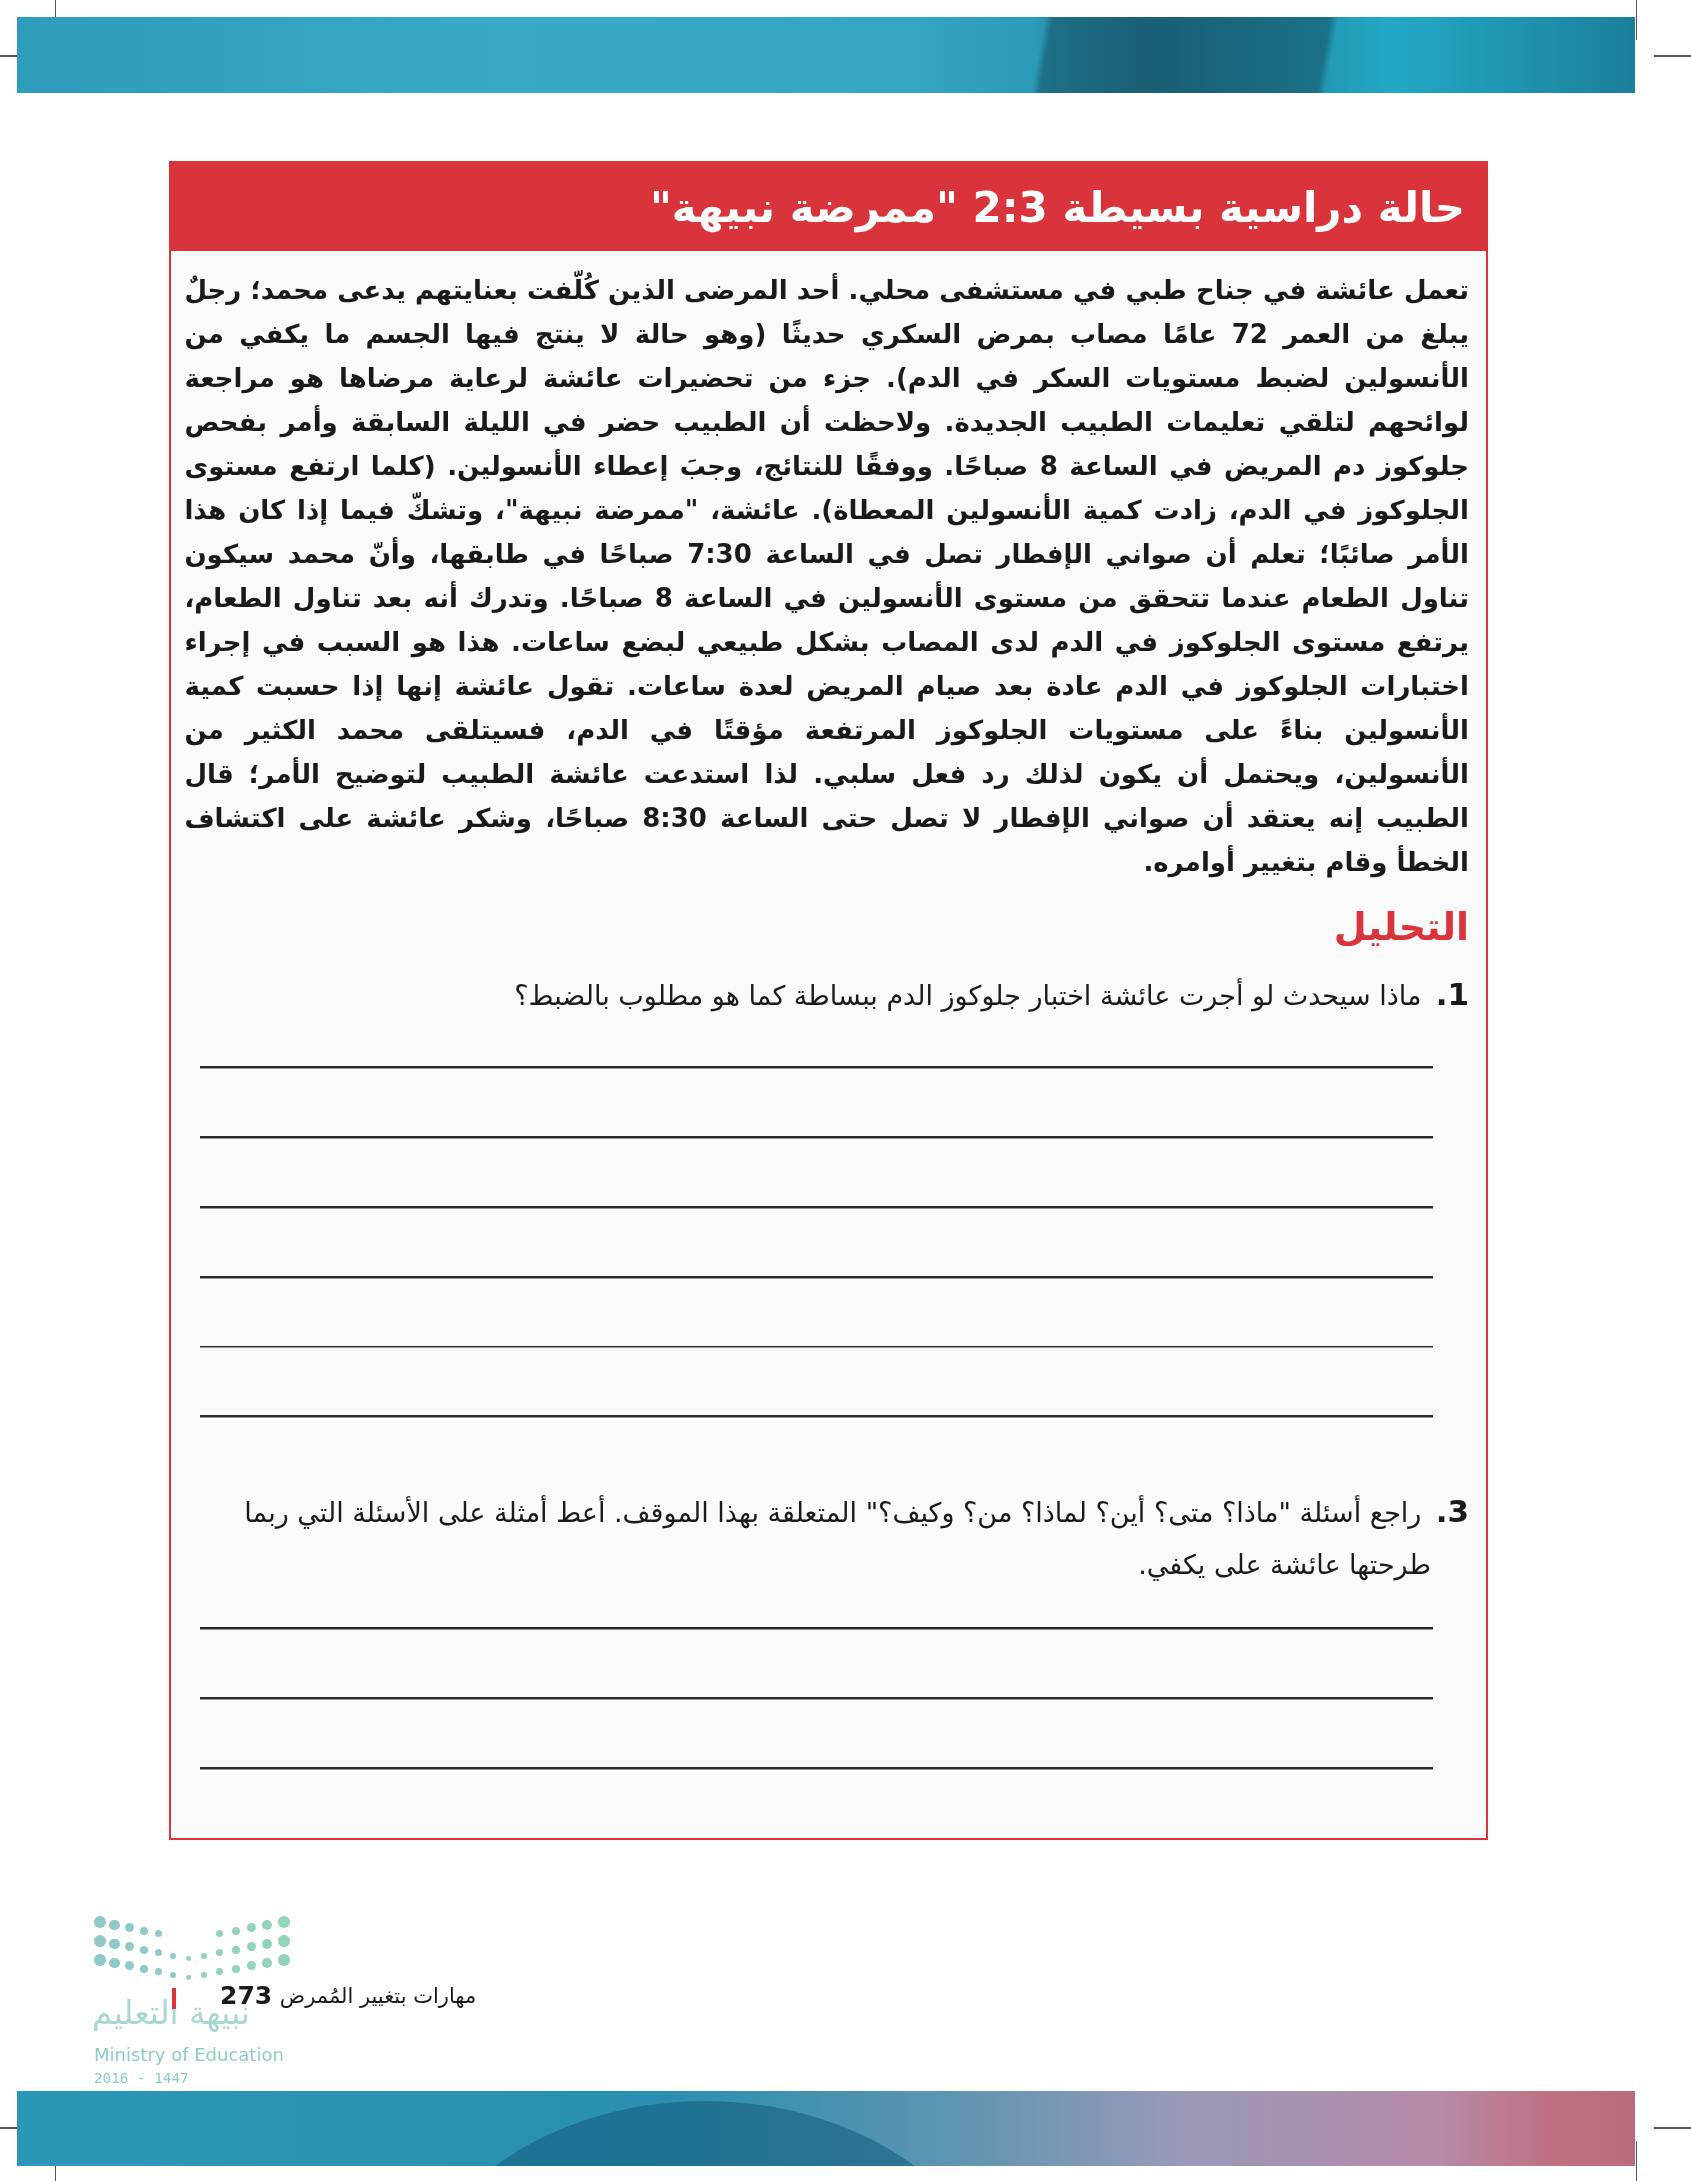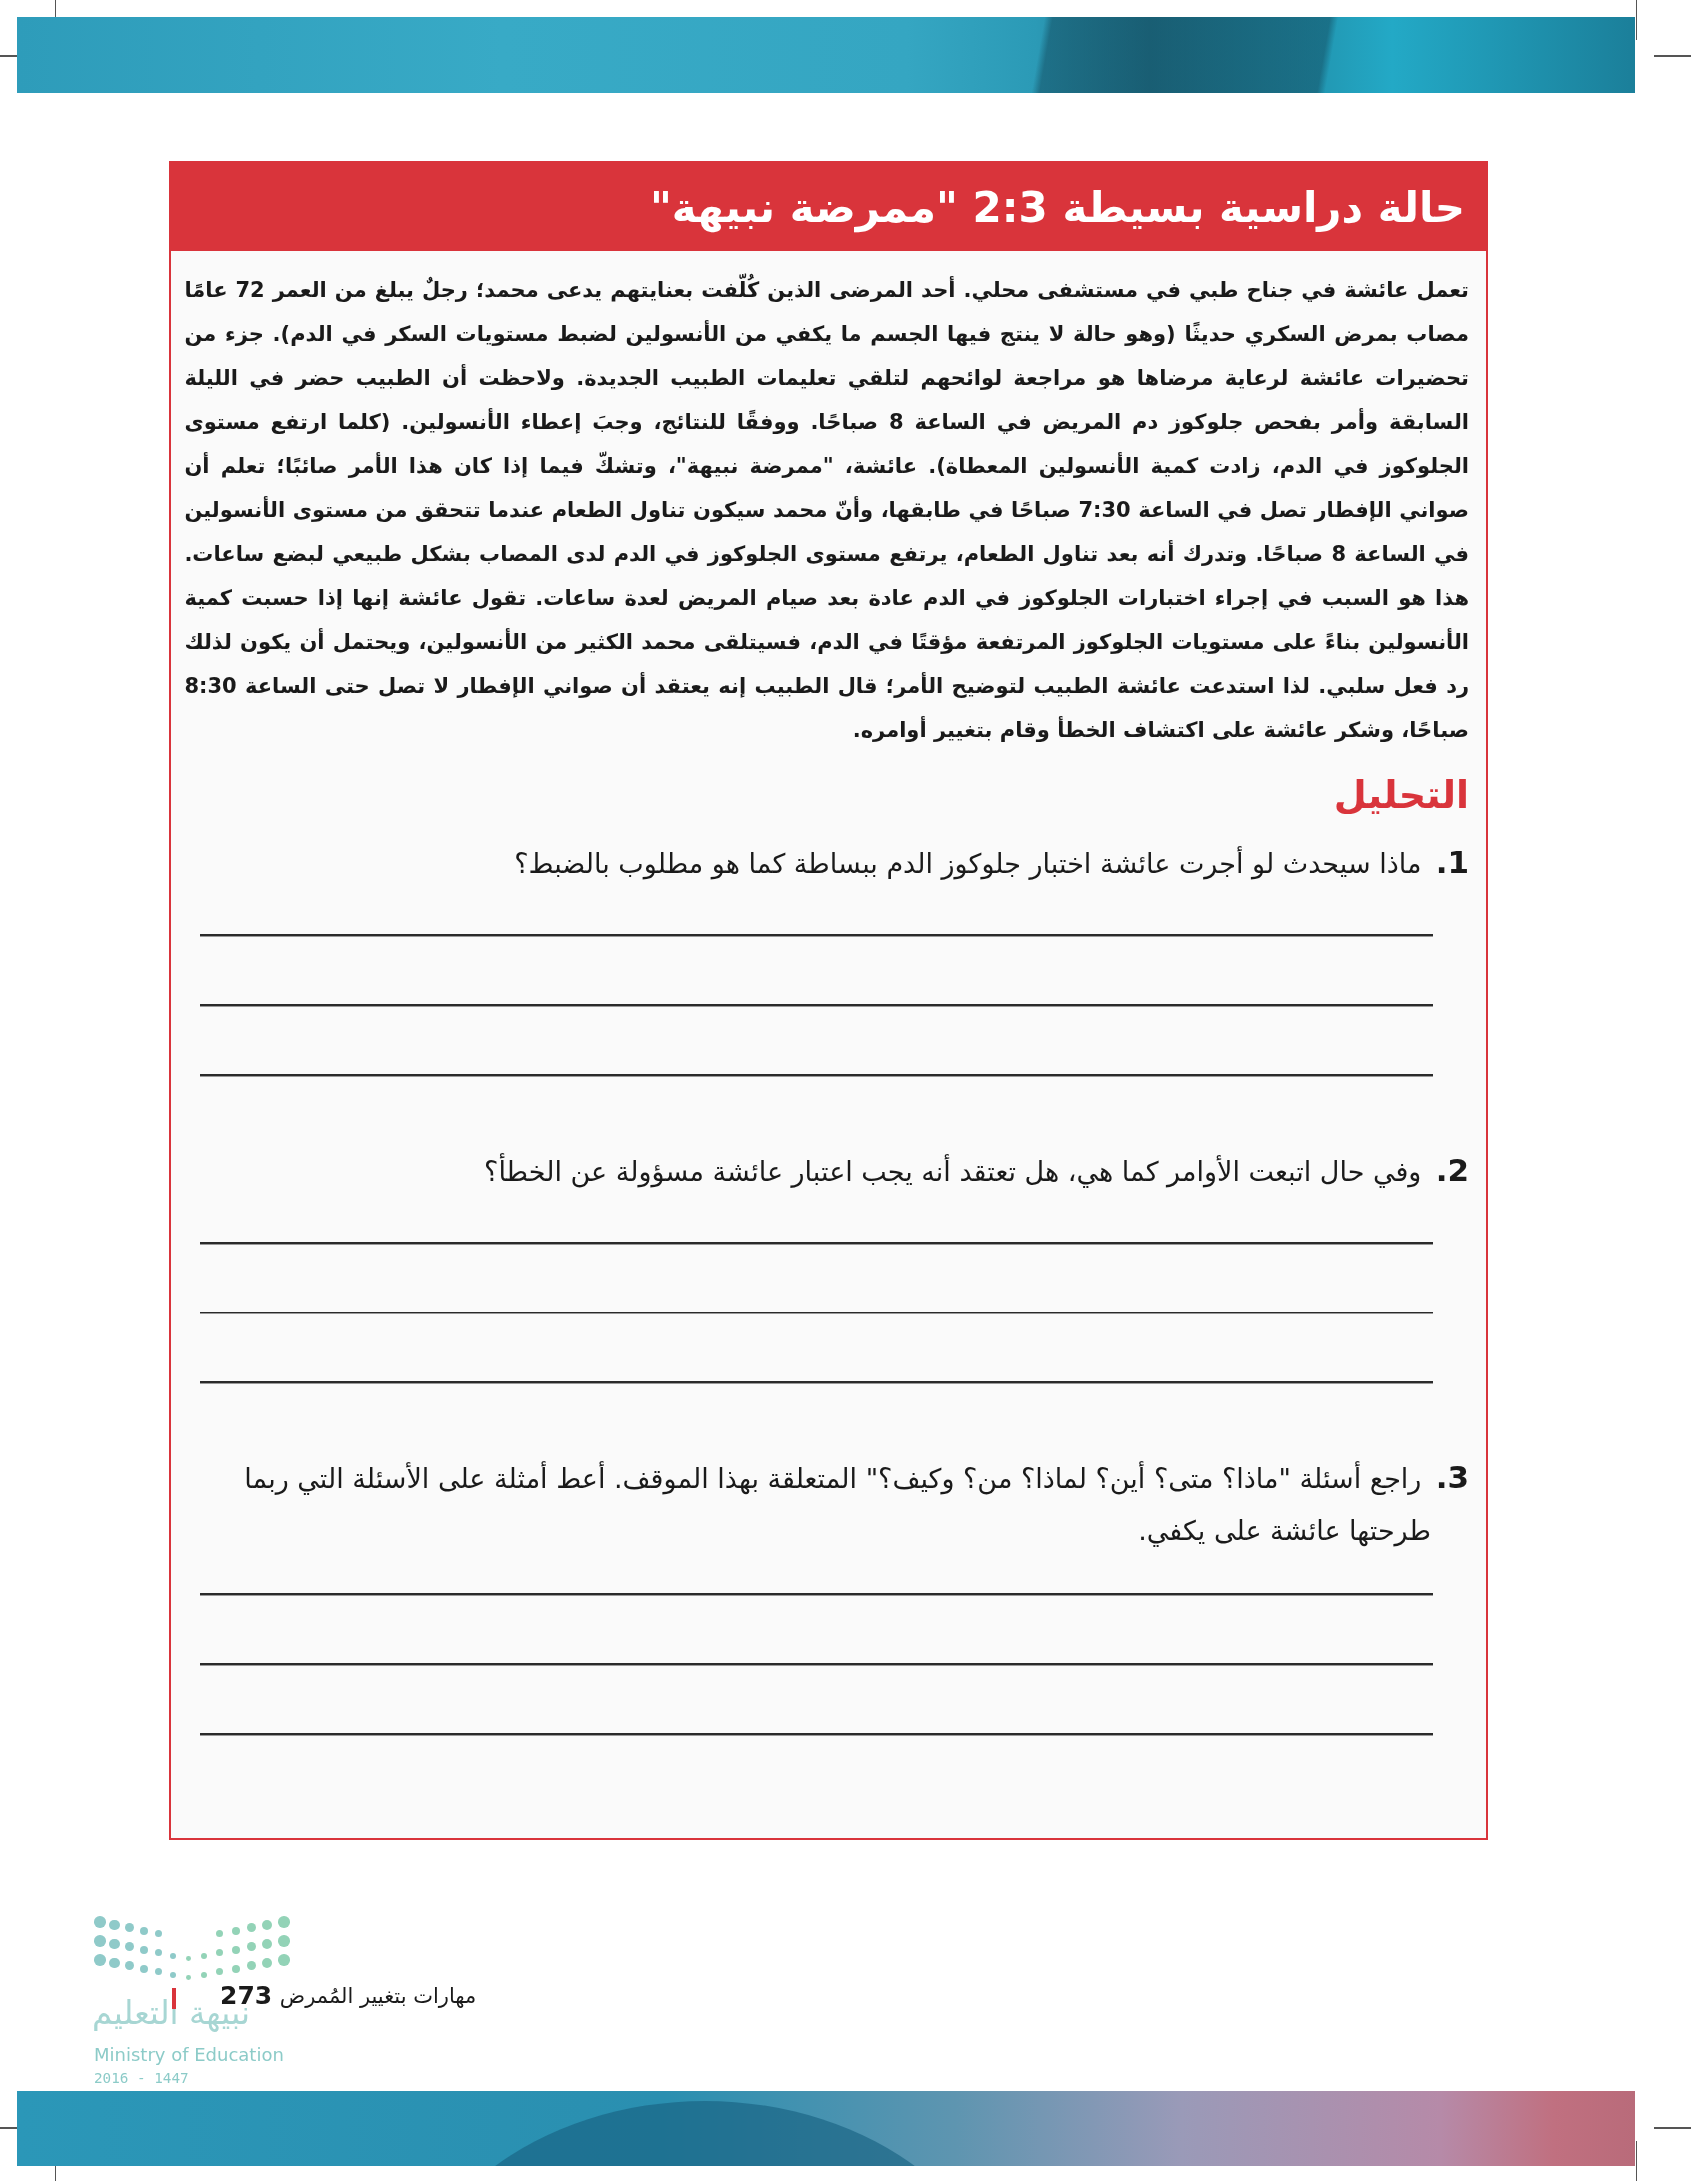--- a/index.html
+++ b/index.html
@@ -45,21 +45,21 @@
     direction: rtl; display: flex; align-items: center;
     padding-right: 21px;
   }
   .case-title {
     color: #ffffff; font-weight: bold; font-size: 42px;
     font-family: "DejaVu Sans", sans-serif;
   }
   .case-body {
     direction: rtl; text-align: justify;
     padding: 17px 17px 0 13.4px;
-    font-size: 21px; line-height: 44px; color: #1a1a1a;
+    font-size: 26px; line-height: 44px; color: #1a1a1a;
     font-family: "DejaVu Sans", sans-serif;
     font-weight: bold;
     letter-spacing: -0.3px;
   }
   .analysis {
     direction: rtl;
     padding: 0 17px 0 0;
   }
   .analysis-title {
     color: #d9343b; font-size: 38px; font-weight: bold;
@@ -142,24 +142,20 @@
       <div class="question q1">
         <span class="num">1.</span>
         <span class="q-text">ماذا سيحدث لو أجرت عائشة اختبار جلوكوز الدم ببساطة كما هو مطلوب بالضبط؟</span>
       </div>
       <div class="answer-lines lines-1">
         <div class="answer-line"></div>
         <div class="answer-line"></div>
         <div class="answer-line"></div>
       </div>
 
-      <div class="question q2">
-        <span class="num">2.</span>
-        <span class="q-text">وفي حال اتبعت الأوامر كما هي، هل تعتقد أنه يجب اعتبار عائشة مسؤولة عن الخطأ؟</span>
-      </div>
       <div class="answer-lines lines-2">
         <div class="answer-line"></div>
         <div class="answer-line"></div>
         <div class="answer-line"></div>
       </div>
 
       <div class="question q3">
         <span class="num">3.</span>
         <span class="q-text">راجع أسئلة "ماذا؟ متى؟ أين؟ لماذا؟ من؟ وكيف؟" المتعلقة بهذا الموقف. أعط أمثلة على الأسئلة التي ربما</span>
       </div>

